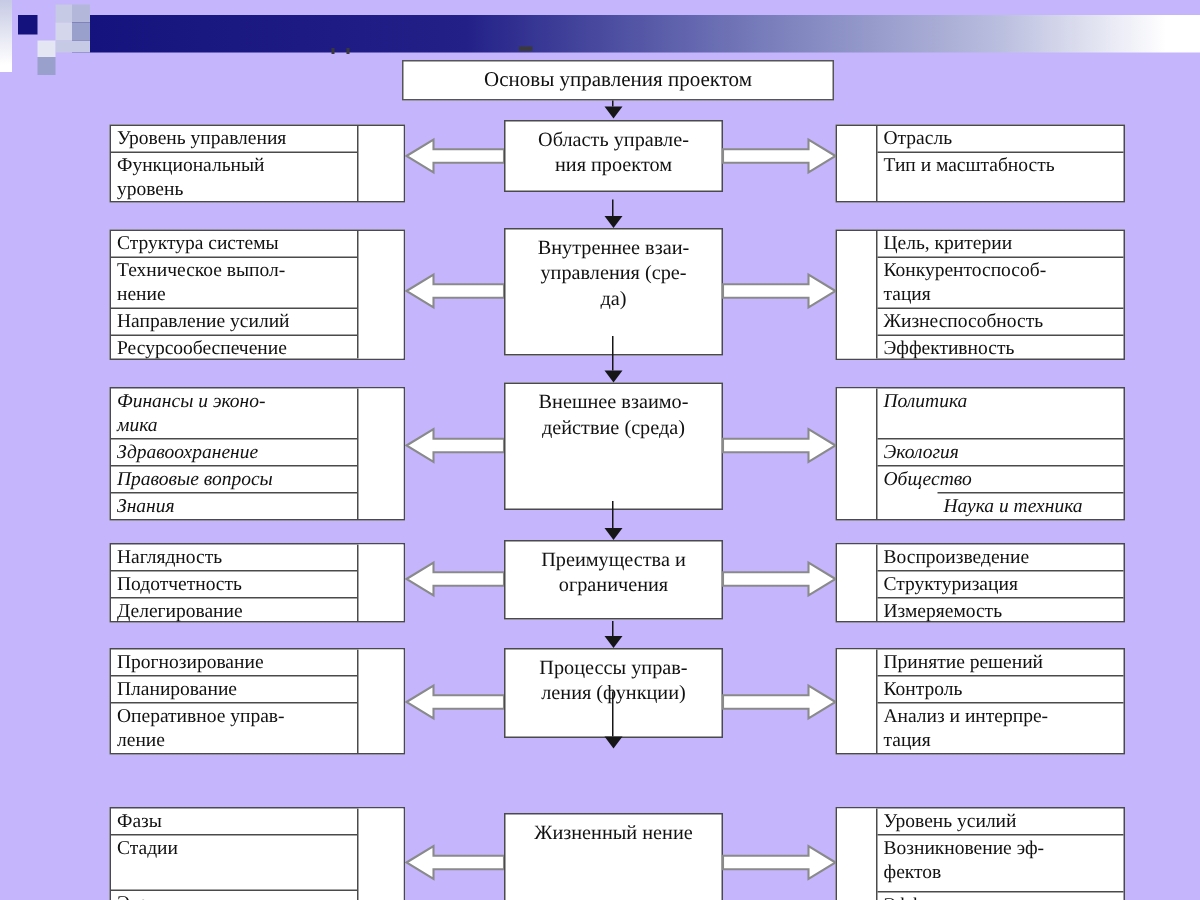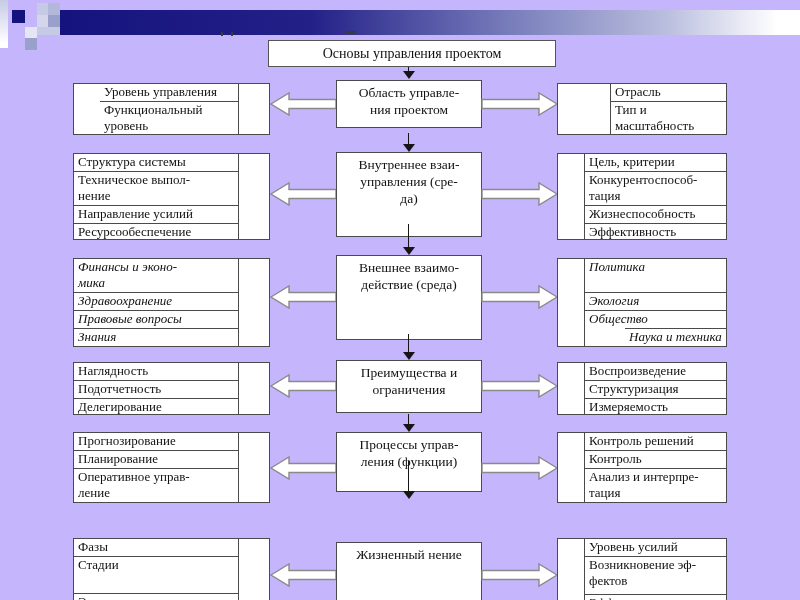--- a/index.html
+++ b/index.html
@@ -40,39 +40,39 @@
   .r1{top:80px;height:58px;}
   .r2{top:152px;height:90px;}
   .r3{top:255px;height:94px;}
   .r4{top:360px;height:57px;}
   .r5{top:430px;height:75px;}
   .r6{top:536px;height:81px;}
 
   .side-table{position:absolute;box-sizing:border-box;border:1px solid var(--border,#4a4a4a);
     background:#fff;display:flex;flex-direction:row;}
   .left-table{left:73px;width:197px;}
-  .right-table{left:557px;width:170px;}
+  .right-table{left:557px;width:193px;}
   .cells{display:flex;flex-direction:column;flex:1;min-width:0;}
   .cell{box-sizing:border-box;border-top:1px solid var(--border,#4a4a4a);
     padding:0px 4px 1px 4px;font-size:13px;line-height:16px;
     white-space:pre-line;flex:0 0 auto;min-height:17px;}
   .cell:first-child{border-top:none;}
   .cells .cell:last-child{flex:1 1 auto;}
   .narrow-cell{box-sizing:border-box;flex:0 0 auto;background:#fff;}
   .left-table .narrow-cell{width:31px;border-left:1px solid var(--border,#4a4a4a);}
   .right-table .narrow-cell{width:27px;border-right:1px solid var(--border,#4a4a4a);}
   .right-table{flex-direction:row;}
 
   .center-box{position:absolute;left:336px;width:146px;box-sizing:border-box;
     border:1px solid var(--border,#4a4a4a);background:#fff;}
   .center-text{padding:3px 5px 0 5px;text-align:center;font-size:13.5px;line-height:17px;
     white-space:pre-line;}
 
   
-  .r1 .side-table{top:3px;height:52px;padding-left:26px;}  .r1 .center-box{top:0;height:48px;}  .r1 .block-arrow{top:11px;}
+  .r1 .side-table{top:3px;height:52px;}  .r1 .center-box{top:0;height:48px;}  .r1 .block-arrow{top:11px;}
   .r2 .side-table{top:1px;height:87px;}  .r2 .center-box{top:0;height:85px;}  .r2 .block-arrow{top:29px;}
   .r3 .side-table{top:3px;height:89px;font-style:italic;}  .r3 .center-box{top:0;height:85px;}  .r3 .block-arrow{top:29px;}
   .r4 .side-table{top:2px;height:53px;}  .r4 .center-box{top:0;height:53px;}  .r4 .block-arrow{top:13px;}
   .r5 .side-table{top:2px;height:71px;}  .r5 .center-box{top:2px;height:60px;} .r5 .block-arrow{top:25px;}
   .r6 .side-table{top:2px;height:77px;}  .r6 .center-box{top:6px;height:68px;} .r6 .block-arrow{top:26px;}
 
   
   .r3 .right-cells .cell:first-child{flex:1 1 auto;}
   .r3 .right-cells .cell:last-child{flex:0 0 auto;margin-left:40px;}
   .r6 .left-cells .cell:nth-child(2){flex:1 1 auto;}
@@ -261,21 +261,21 @@
     <div class="center-box">
       <div class="center-text">Процессы управ-
 ления (функции)</div>
     </div>
     <svg class="block-arrow ba-right" viewBox="0 0 77 26" preserveAspectRatio="none">
       <polygon points="76,13 58,2 58,8.5 1,8.5 1,17.5 58,17.5 58,24"></polygon>
     </svg>
     <div class="side-table right-table">
       <div class="narrow-cell"></div>
       <div class="cells right-cells">
-            <div class="cell">Контроль решений</div>
+            <div class="cell">Принятие решений</div>
             <div class="cell">Контроль</div>
             <div class="cell">Анализ и интерпре-
 тация</div>
           </div>
     </div>
   </div>
 
   <div class="row r6">
     <div class="side-table left-table">
       <div class="cells left-cells">

